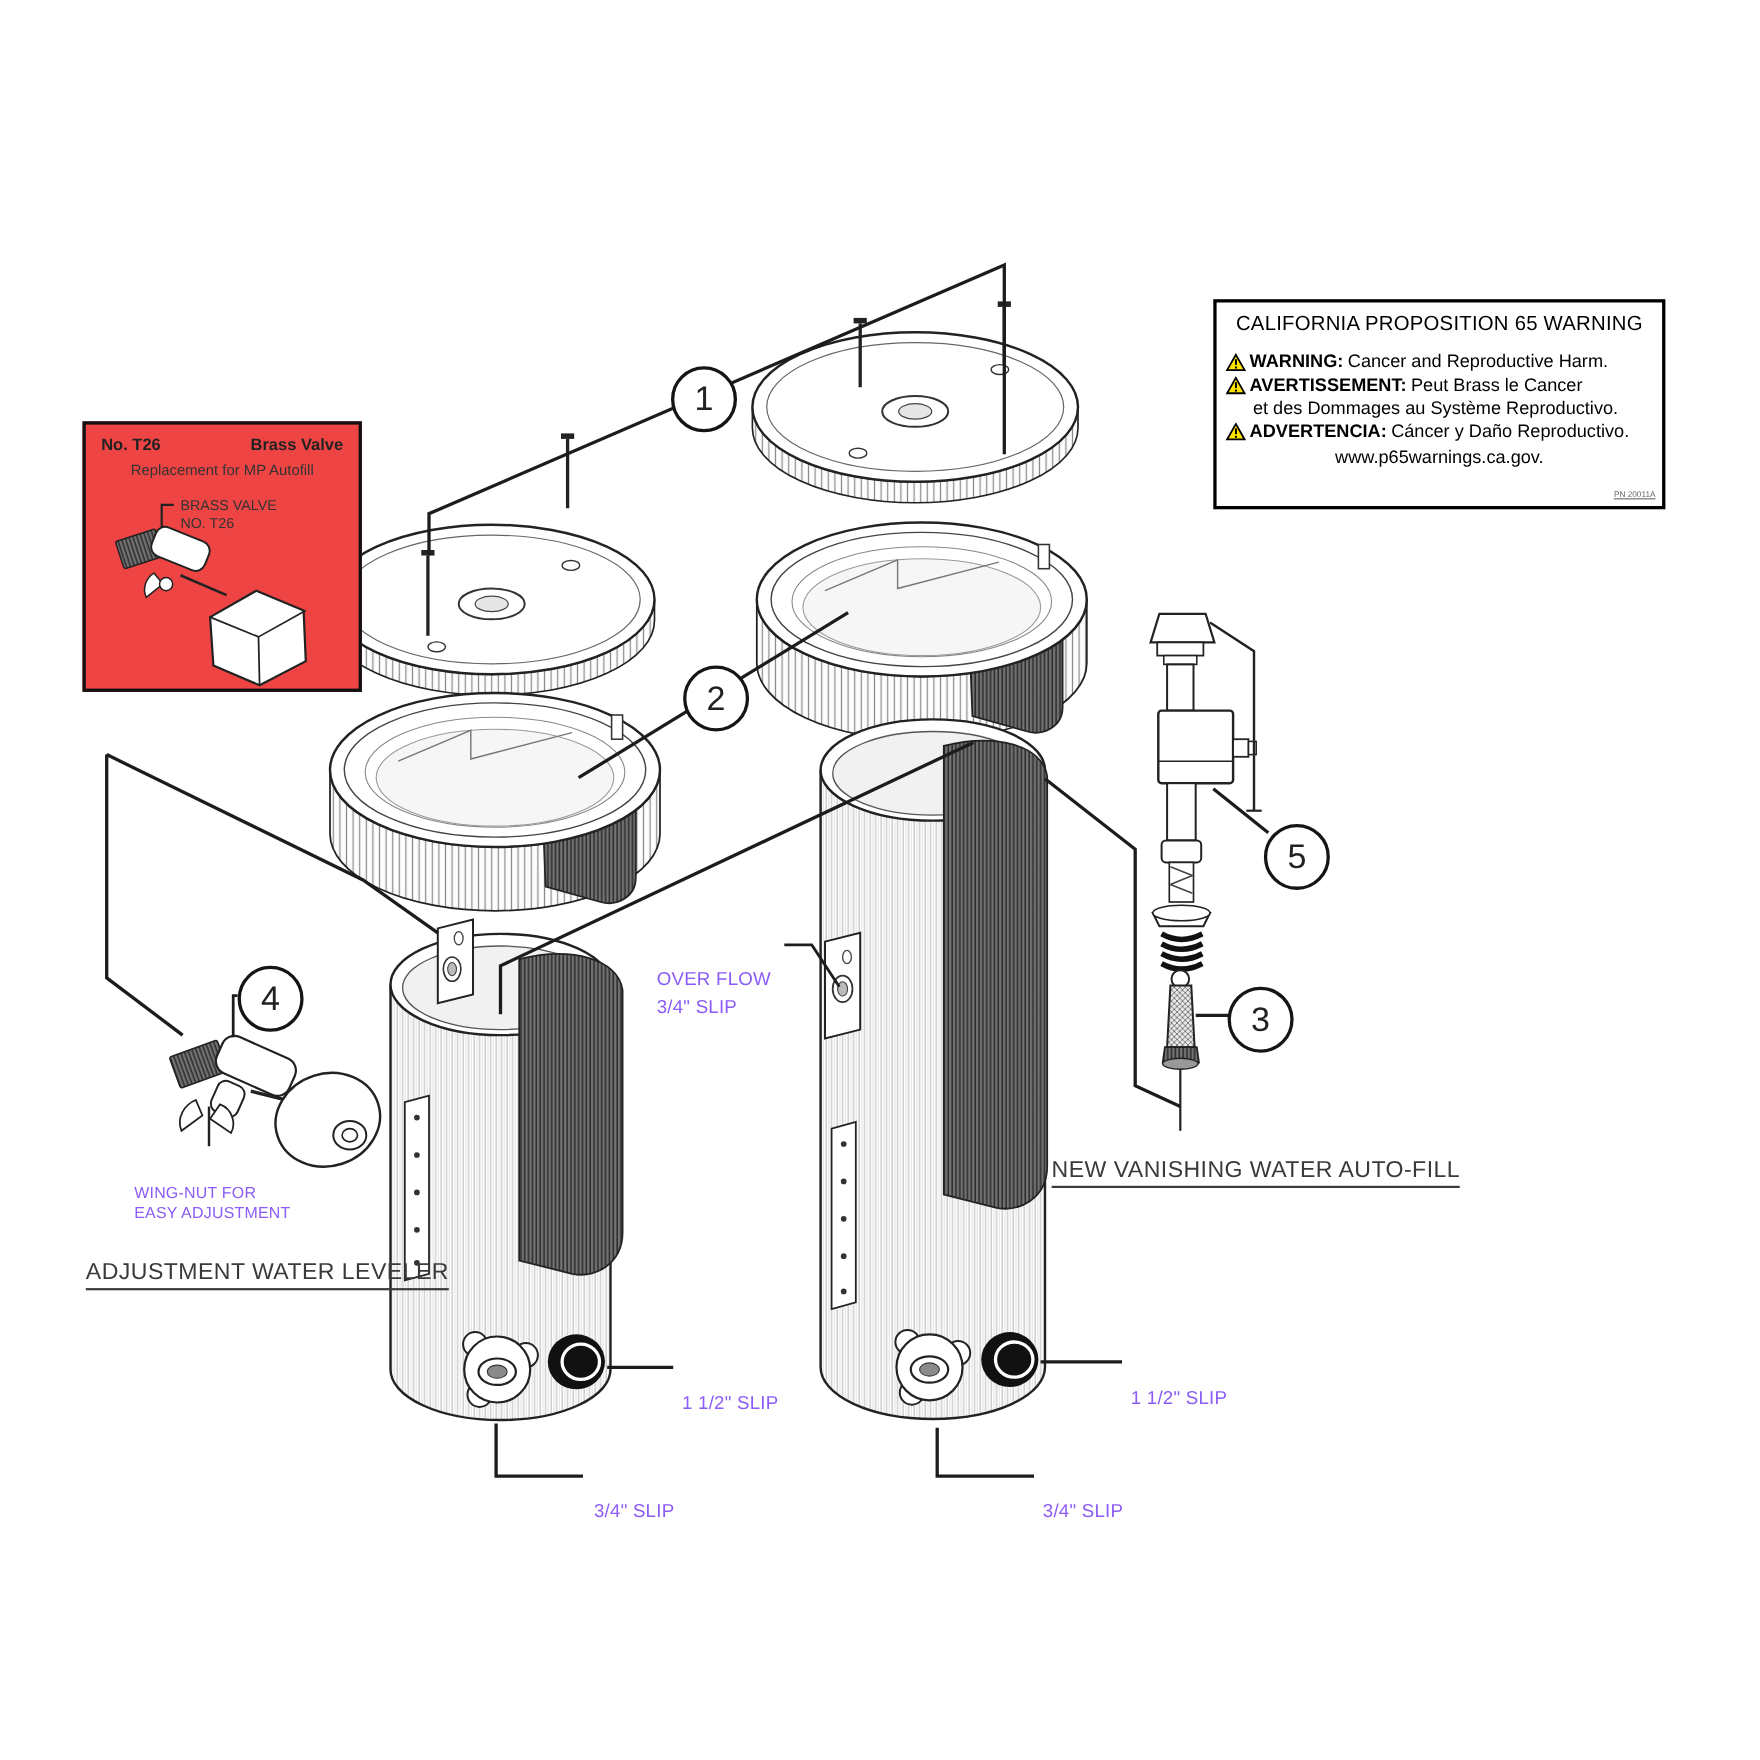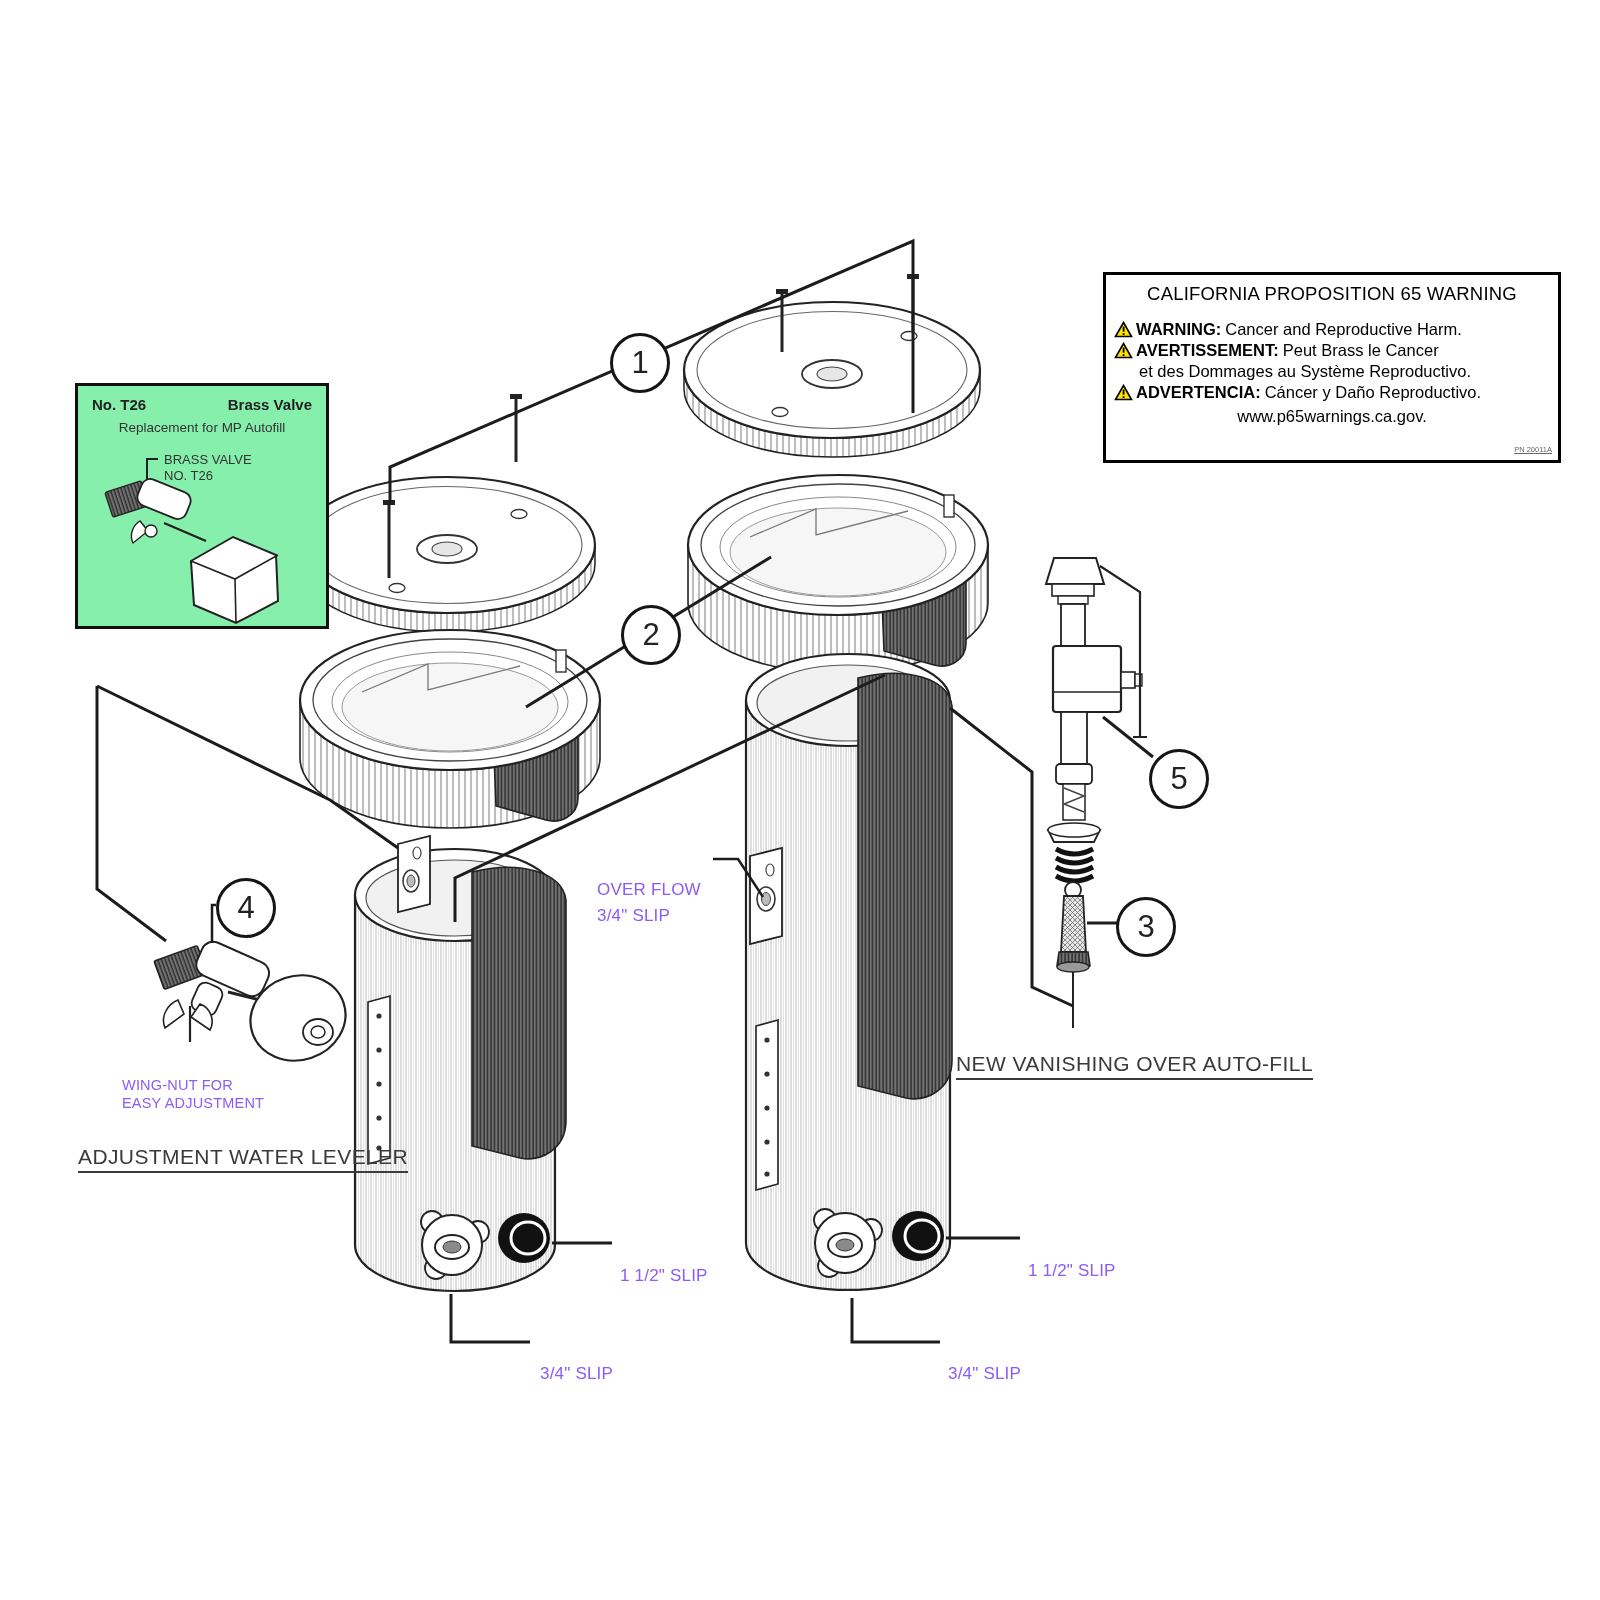--- a/index.html
+++ b/index.html
@@ -8,28 +8,28 @@
   .art{position:absolute;left:0;top:0;z-index:1;}
   .lbl{position:absolute;white-space:nowrap;z-index:3;color:#8b5cf6;font-size:17px;letter-spacing:.2px;margin-top:32px;}
   .title-lbl{position:absolute;white-space:nowrap;z-index:3;color:#3a3a3a;font-size:21px;
              letter-spacing:.4px;border-bottom:2.5px solid #3a3a3a;padding-bottom:2px;}
   .small-lbl{font-size:14.5px;line-height:18px;text-align:left;}
   .callout{position:absolute;width:54px;height:54px;border:3.5px solid #151515;border-radius:50%;
            background:#fff;z-index:2;display:flex;align-items:center;justify-content:center;
            font-size:31px;color:#222;}
   
   .inset{position:absolute;left:75px;top:383px;width:254px;height:246px;border:3px solid #111;
-         background:#86efac;z-index:2;box-sizing:border-box;}
+         background:#ef4444;z-index:2;box-sizing:border-box;}
   .inset .row{display:flex;justify-content:space-between;padding:10px 14px 0 14px;
               font-weight:bold;font-size:15px;color:#222;}
   .inset .sub{text-align:center;font-size:13.5px;margin-top:7px;color:#333;}
   .inset .ctext{position:absolute;left:86px;top:66px;font-size:13px;line-height:16px;color:#333;}
   .inset svg{position:absolute;left:0;bottom:0;}
   
-  .warn{position:absolute;left:1103px;top:272px;width:458px;height:191px;border:3px solid #000;
+  .warn{position:absolute;left:1103px;top:272px;width:411px;height:191px;border:3px solid #000;
         background:#fff;z-index:2;box-sizing:border-box;font-size:16.5px;color:#000;}
   .warn .wtitle{text-align:center;font-size:18.5px;margin-top:8px;letter-spacing:.2px;}
   .warn .wbody{margin:14px 8px 0 8px;line-height:21px;}
   .warn .wline{display:flex;align-items:center;}
   .warn .wline b{margin:0 4px 0 3px;}
   .warn .cont{margin-left:25px;}
   .warn .wurl{text-align:center;margin-top:3px;font-size:16.5px;}
   .warn .pn{position:absolute;right:6px;bottom:6px;font-size:7.5px;color:#666;text-decoration:underline;}
   .tri{flex:0 0 auto;}
 </style>
@@ -321,21 +321,21 @@
         </svg>
         <b>ADVERTENCIA:</b>
         <span>Cáncer y Daño Reproductivo.</span>
       </div>
       <div class="wurl">www.p65warnings.ca.gov.</div>
     </div>
     <div class="pn">PN 20011A</div>
   </div>
 
   <div class="title-lbl" style="left:78px;top:1145px;">ADJUSTMENT WATER LEVELER</div>
-  <div class="title-lbl" style="left:956px;top:1052px;">NEW VANISHING OVER AUTO-FILL</div>
+  <div class="title-lbl" style="left:956px;top:1052px;">NEW VANISHING WATER AUTO-FILL</div>
 
   <div class="lbl" style="left:597px;top:845px;line-height:26px;">
     <div>OVER FLOW</div>
     <div>3/4" SLIP</div>
   </div>
 
   <div class="lbl small-lbl" style="left:122px;top:1044px;width:160px;">
     <div>WING-NUT FOR</div>
     <div>EASY ADJUSTMENT</div>
   </div>

